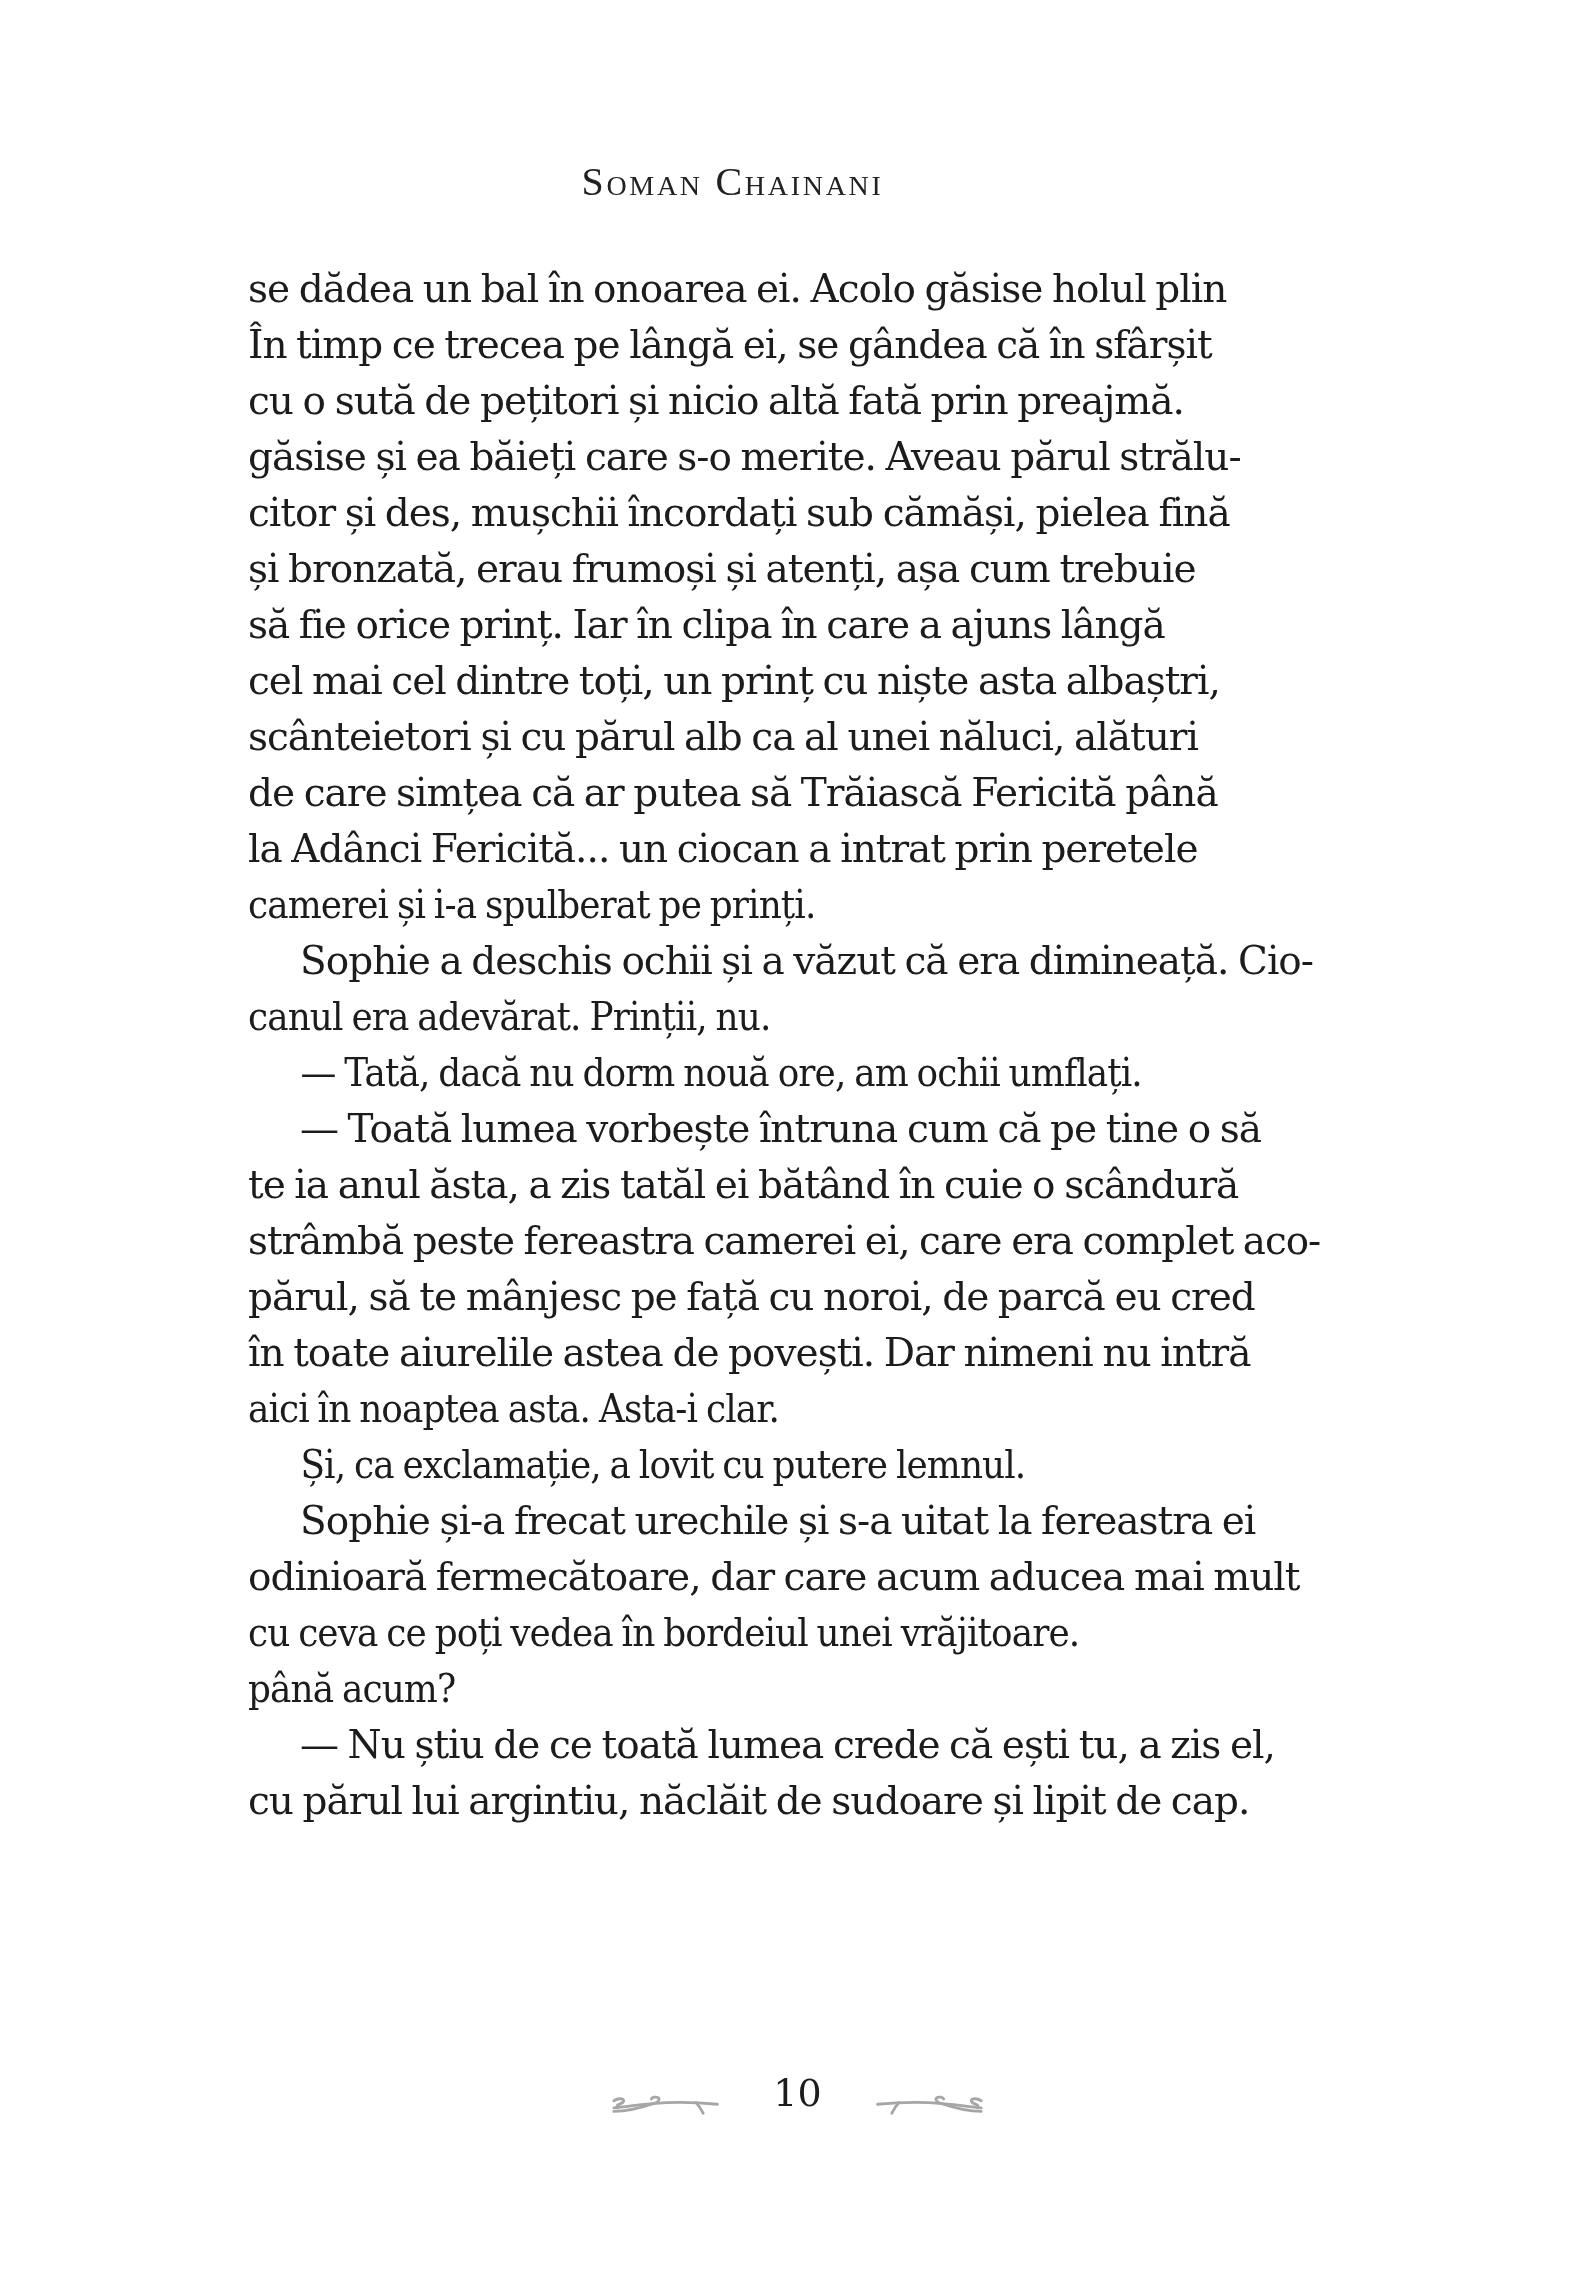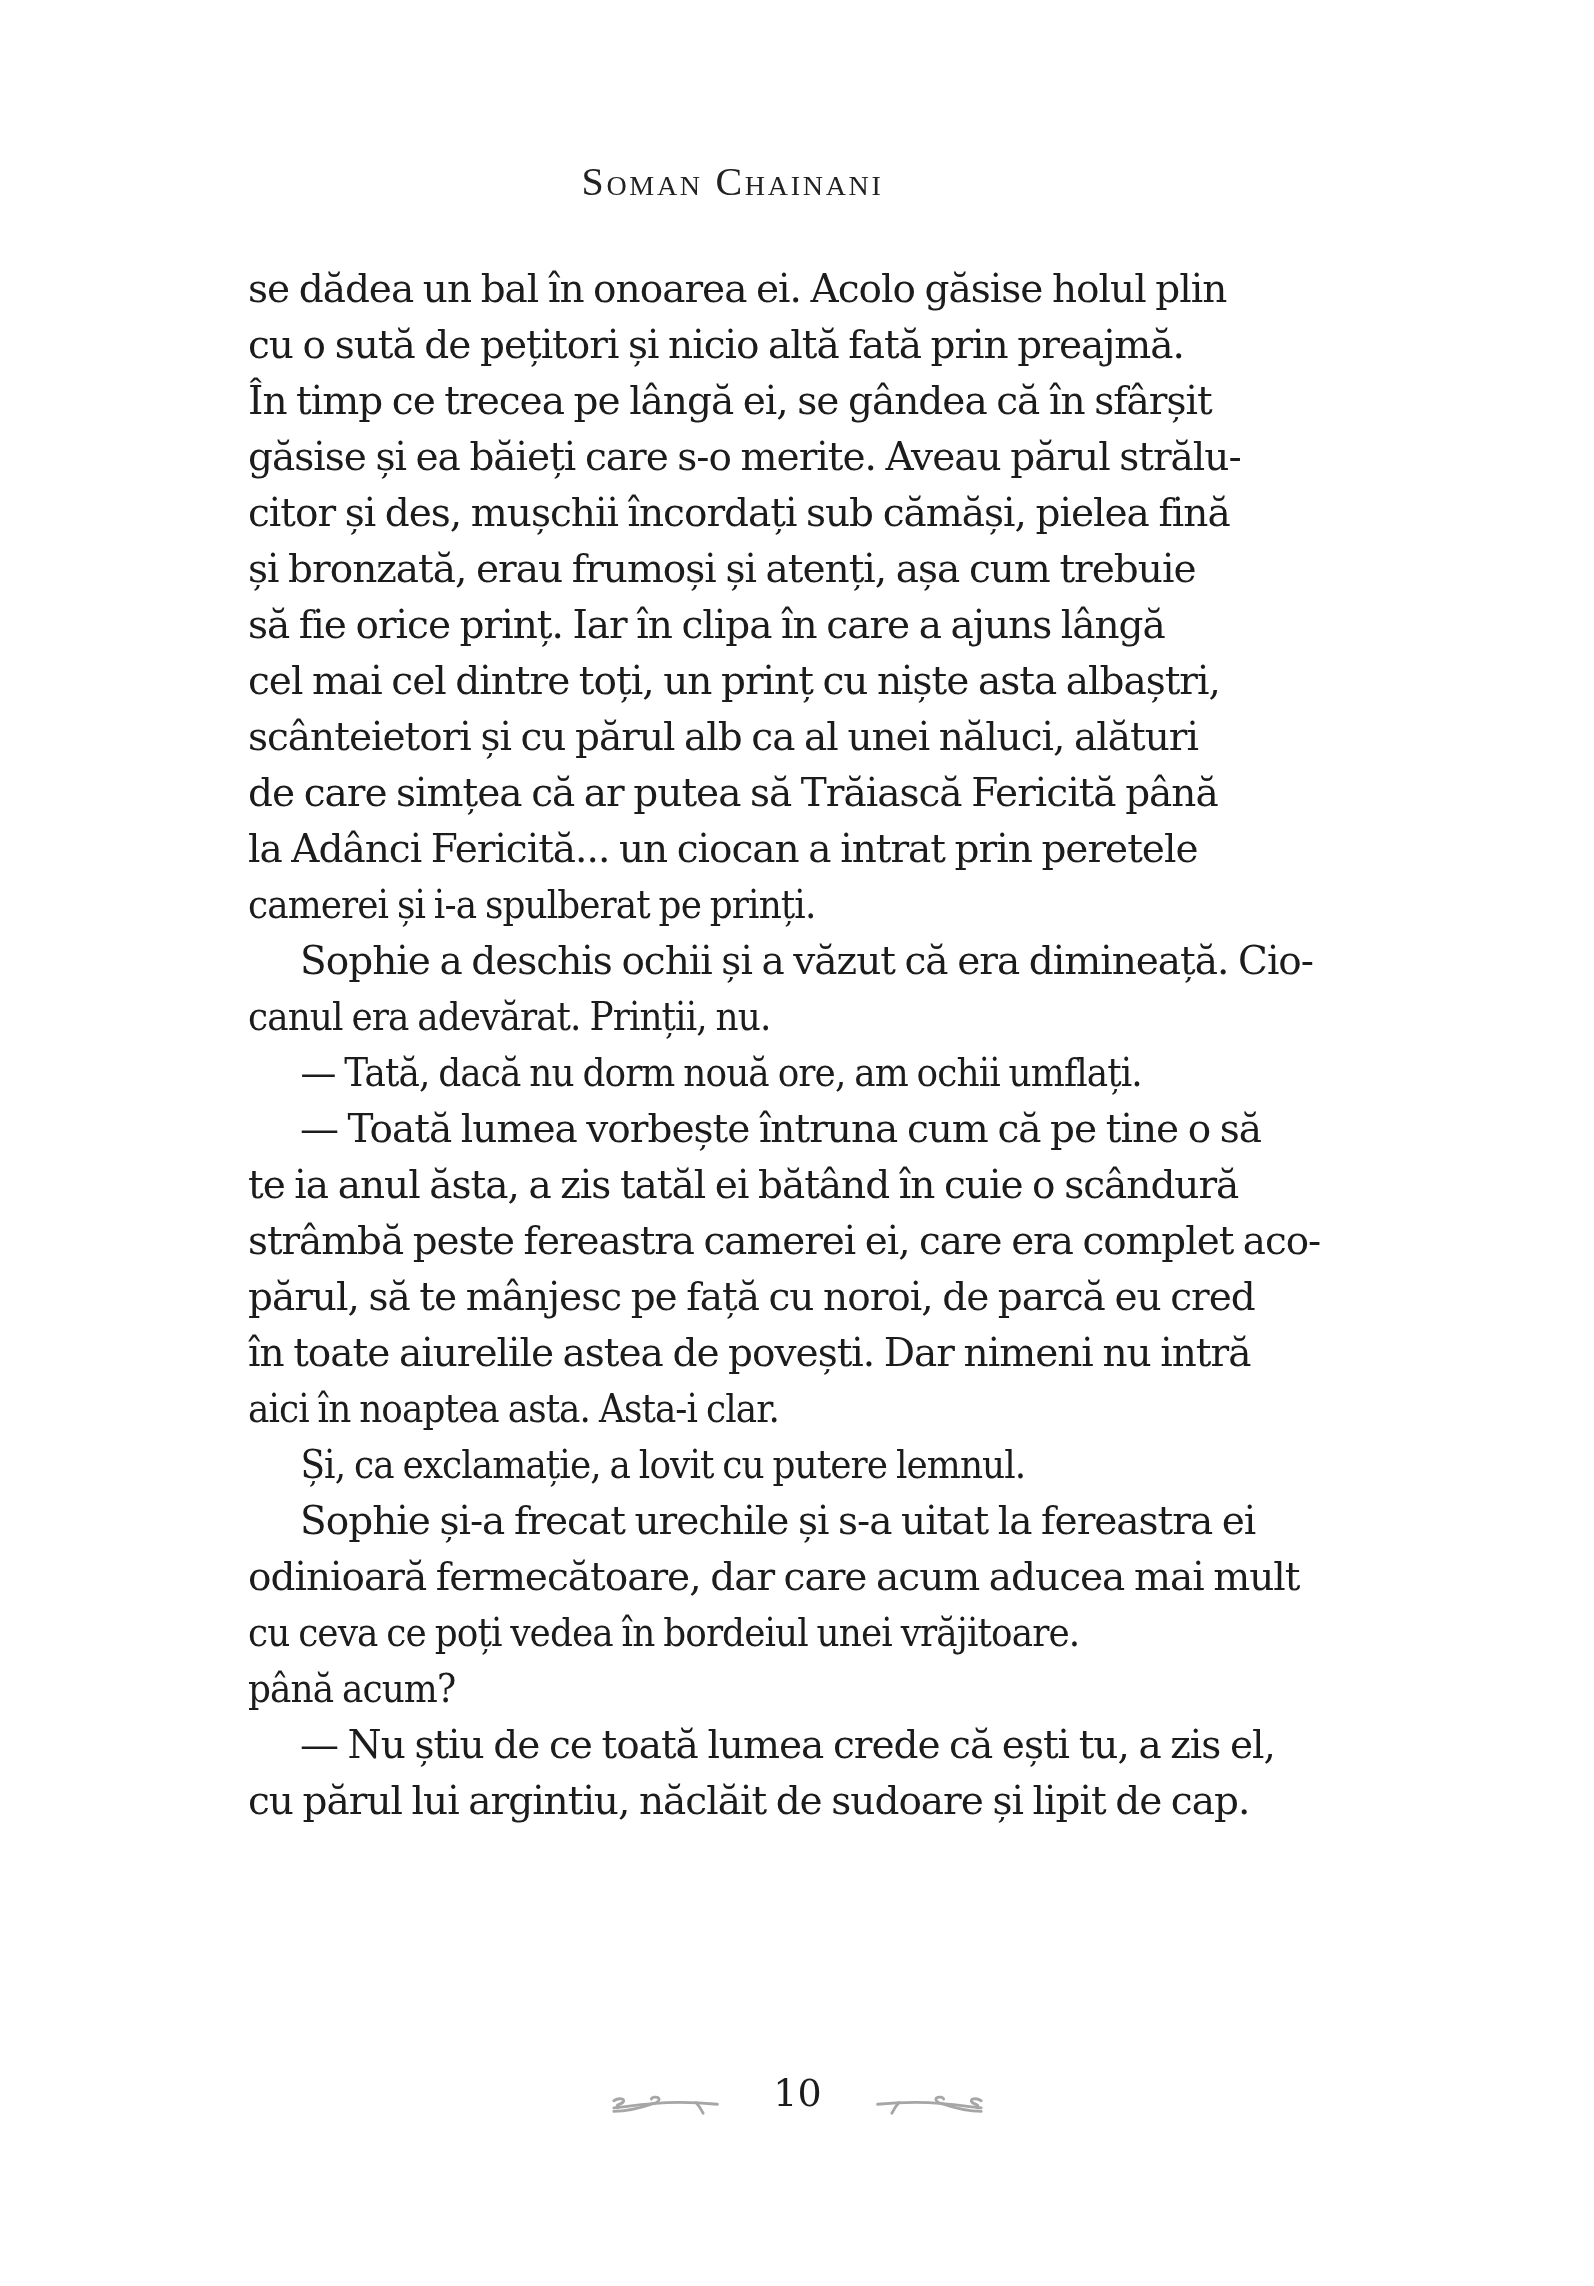--- a/index.html
+++ b/index.html
@@ -69,22 +69,22 @@
     }
   </style>
 </head>
 <body>
 
 <div>
   <div class="running-head">Soman Chainani</div>
 
   <div class="text-block" id="text-block">
       <span class="line" style="transform: scaleX(1);">se dădea un bal în onoarea ei. Acolo găsise holul plin</span>
+      <span class="line" style="transform: scaleX(1);">În timp ce trecea pe lângă ei, se gândea că în sfârșit</span>
       <span class="line" style="transform: scaleX(1);">cu o sută de pețitori și nicio altă fată prin preajmă.</span>
-      <span class="line" style="transform: scaleX(1);">În timp ce trecea pe lângă ei, se gândea că în sfârșit</span>
       <span class="line" style="transform: scaleX(1);">găsise și ea băieți care s-o merite. Aveau părul strălu-</span>
       <span class="line" style="transform: scaleX(1);">citor și des, mușchii încordați sub cămăși, pielea fină</span>
       <span class="line" style="transform: scaleX(1);">și bronzată, erau frumoși și atenți, așa cum trebuie</span>
       <span class="line" style="transform: scaleX(1);">să fie orice prinț. Iar în clipa în care a ajuns lângă</span>
       <span class="line" style="transform: scaleX(1);">cel mai cel dintre toți, un prinț cu niște asta albaștri,</span>
       <span class="line" style="transform: scaleX(1);">scânteietori și cu părul alb ca al unei năluci, alături</span>
       <span class="line" style="transform: scaleX(1);">de care simțea că ar putea să Trăiască Fericită până</span>
       <span class="line" style="transform: scaleX(1);">la Adânci Fericită... un ciocan a intrat prin peretele</span>
       <span class="line" style="transform: scaleX(0.92);">camerei și i-a spulberat pe prinți.</span>
       <span class="line indent" style="padding-left: 52px; transform: scaleX(1);">Sophie a deschis ochii și a văzut că era dimineață. Cio-</span>

